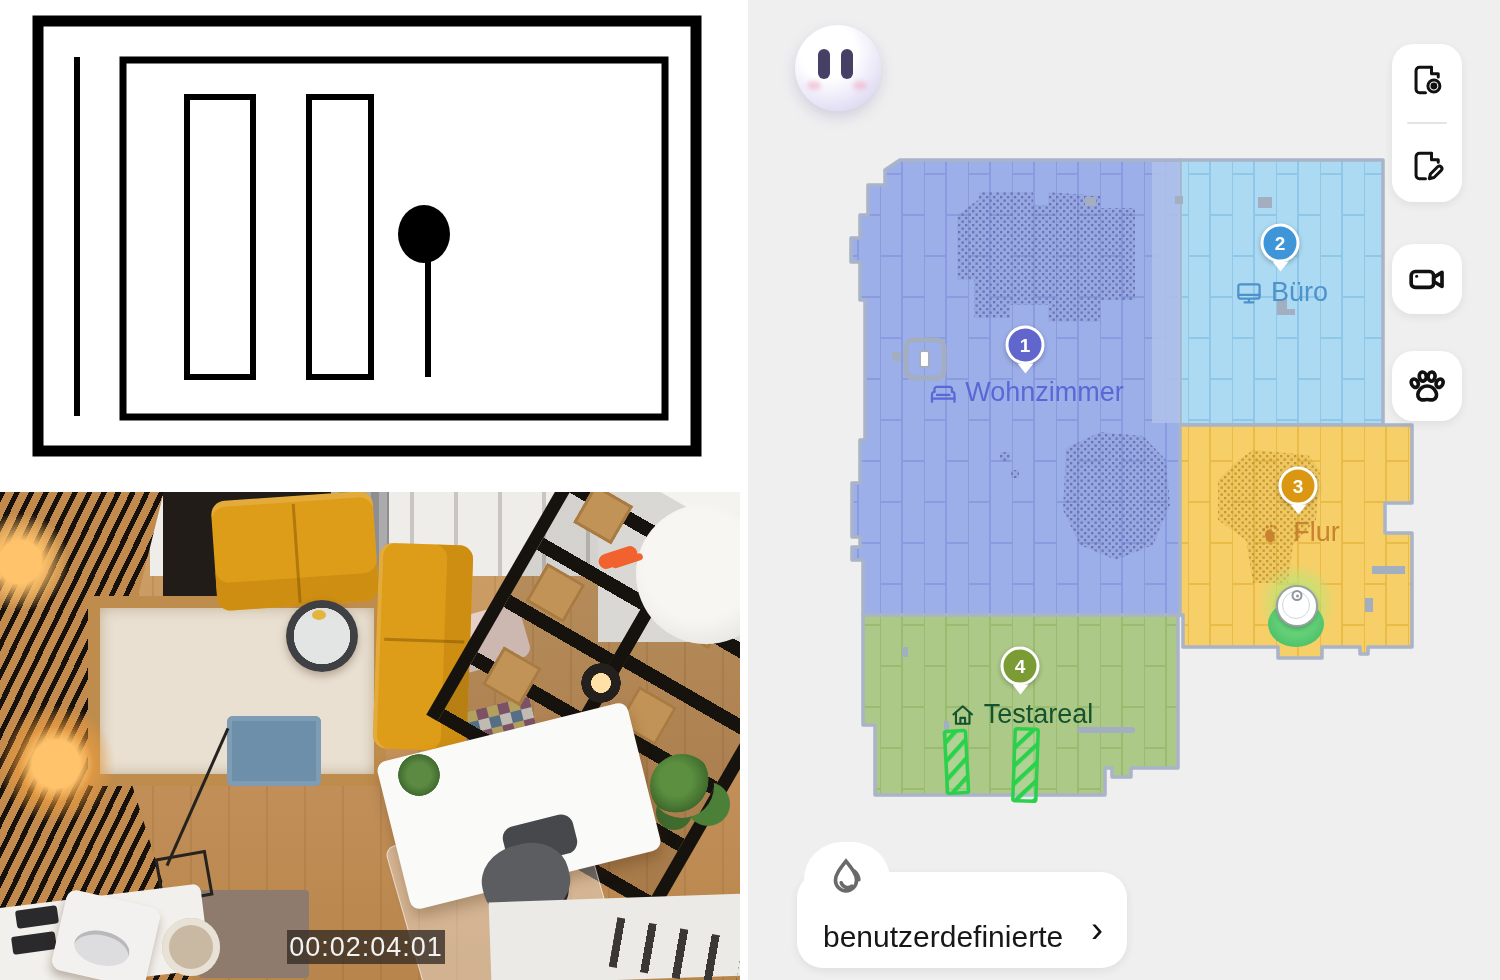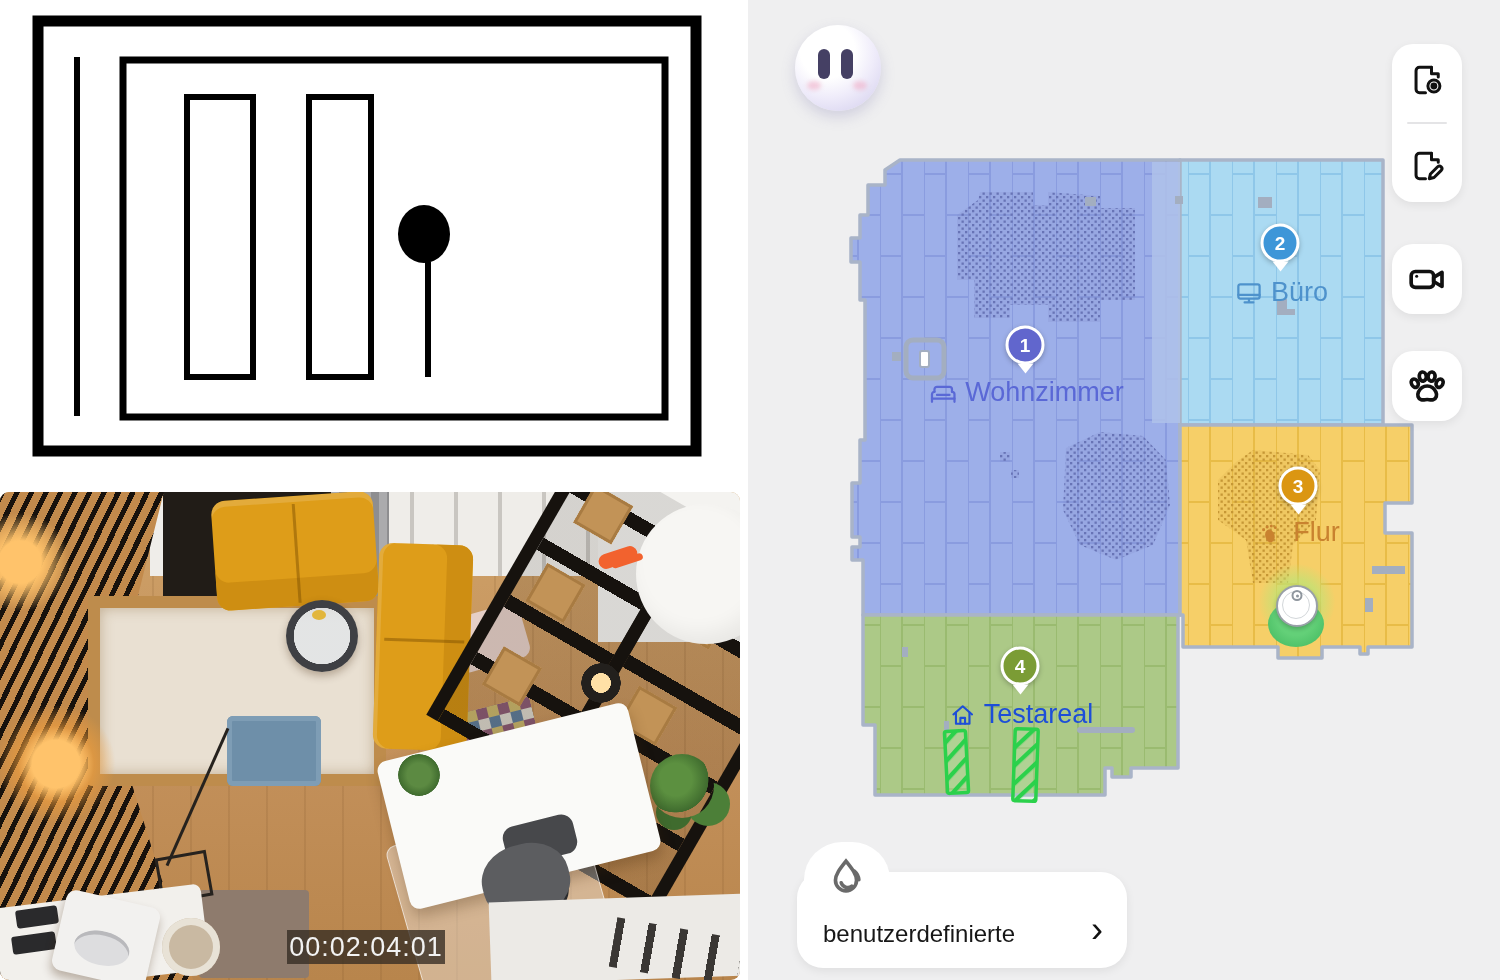--- a/index.html
+++ b/index.html
@@ -2,21 +2,21 @@
 <html><head>
 <meta charset="utf-8">
 <style>
   html,body{margin:0;padding:0;background:#fff;}
   .stage{position:relative;width:1500px;height:980px;overflow:hidden;
          font-family:"Liberation Sans",sans-serif;background:#fff;}
   
   .diagram{position:absolute;left:0;top:0;width:740px;height:490px;background:#fff;}
   
   .photo{position:absolute;left:0;top:492px;width:740px;height:488px;overflow:hidden;
-         background:linear-gradient(180deg,#CFA269 0%,#C3905A 55%,#B8854C 100%);border-radius:9px;}
+         background:linear-gradient(180deg,#CFA269 0%,#C3905A 55%,#B8854C 100%);}
   .photo::before{content:"";position:absolute;inset:0;
          background:repeating-linear-gradient(90deg,rgba(110,70,30,.13) 0 2px,transparent 2px 38px);}
   .abs{position:absolute;}
   .slat-wall{left:0;top:0;width:210px;height:488px;
      clip-path:polygon(0 0,78% 0,52% 45%,92% 100%,0 100%);
      background:repeating-linear-gradient(116deg,#17110C 0 5px,#C28A4C 5px 13px);}
   .white-wall{left:150px;top:0;width:470px;height:84px;
      background:repeating-linear-gradient(90deg,#EFEDE9 0 40px,#C9C6C1 40px 44px);}
   .white-wall-r{left:598px;top:0;width:142px;height:150px;background:#F4F3F0;}
   .wardrobe{left:163px;top:0;width:168px;height:122px;background:#211C17;border-radius:0 0 6px 6px;}
@@ -118,21 +118,21 @@
   .robot::before{content:"";position:absolute;left:4px;top:4px;width:28px;height:28px;border-radius:50%;
      border:1.5px solid #D3D7DA;box-sizing:border-box;}
   .robot .lds{position:absolute;left:50%;top:3px;transform:translateX(-50%);width:11px;height:11px;
      border-radius:50%;border:2px solid #8F969E;background:#fff;box-sizing:border-box;}
   .robot .lds::after{content:"";position:absolute;left:50%;top:50%;width:3px;height:3px;border-radius:50%;
      background:#8F969E;transform:translate(-50%,-50%);}
   .bottom-card{left:49px;top:872px;width:330px;height:96px;border-radius:26px;cursor:pointer;}
   .bottom-card::before{content:"";position:absolute;left:7px;top:-30px;width:86px;height:86px;
      border-radius:44% 44% 50% 50%;background:#fff;}
   .bc-icon{position:absolute;left:26px;top:-17px;width:46px;height:46px;}
-  .bc-label{position:absolute;left:26px;top:48px;font-size:24px;color:#171717;}
+  .bc-label{position:absolute;left:26px;top:48px;font-size:30px;color:#171717;}
   .bc-chevron{position:absolute;right:24px;top:40px;font-size:36px;color:#111;line-height:1;}
 </style>
 </head>
 <body>
 
 <div class="stage">
 
   <section class="diagram">
     <svg width="740" height="490" viewBox="0 0 740 490">
       <rect x="38" y="21" width="658" height="430" fill="#fff" stroke="#000" stroke-width="11"></rect>
@@ -315,21 +315,21 @@
     <div class="room-label" style="left:551px;top:517px;color:#C9822F;">
       <svg width="28" height="28" viewBox="0 0 24 24" fill="currentColor">
         <ellipse cx="10" cy="14.5" rx="4" ry="5.6" transform="rotate(-14 10 14.5)"></ellipse>
         <circle cx="4.6" cy="9.2" r="1.2"></circle>
           <circle cx="7.6" cy="6.8" r="1.3"></circle>
         <circle cx="11.2" cy="6" r="1.3"></circle>
           <circle cx="14.6" cy="7.4" r="1.2"></circle>
       </svg>
       <span>Flur</span>
     </div>
-    <div class="room-label" style="left:273px;top:699px;color:#1d4ed8;">
+    <div class="room-label" style="left:273px;top:699px;color:#14532d;">
       <svg width="28" height="28" viewBox="0 0 24 24" fill="none" stroke="currentColor" stroke-width="1.8" stroke-linecap="round" stroke-linejoin="round">
         <path d="M4,11.5 L12,4.5 L20,11.5"></path>
         <path d="M6.2,9.8 V19.5 h11.6 V9.8"></path>
         <path d="M10,19.5 v-5 h4 v5"></path>
       </svg>
       <span>Testareal</span>
     </div>
 
     <div class="orb">
       <div class="eye l"></div>

